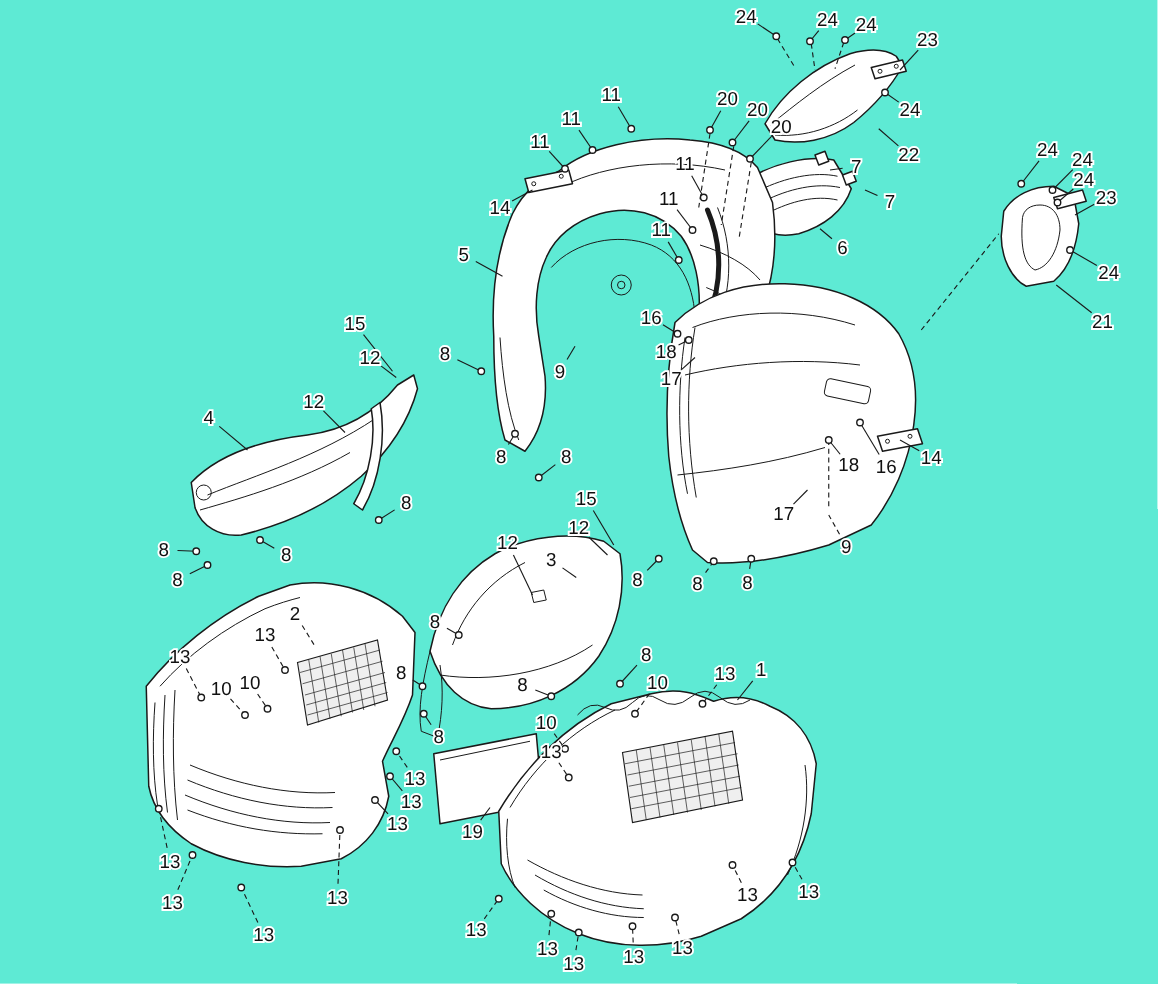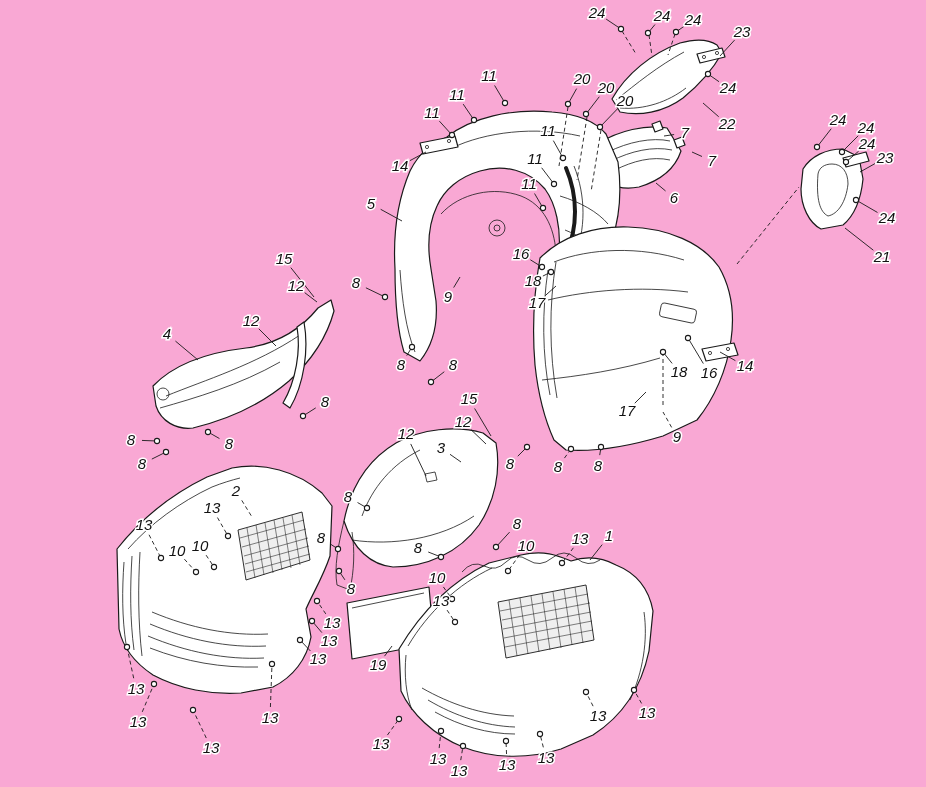--- a/index.html
+++ b/index.html
@@ -1,16 +1,16 @@
 <!DOCTYPE html>
 <html><head>
 <meta charset="utf-8">
 <style>
   html,body{margin:0;padding:0;background:#ffffff;}
-  .stage{position:relative;width:926px;height:787px;background:#f9a8d4;overflow:hidden;font-style:italic;}
+  .stage{position:relative;width:926px;height:787px;background:#5eead4;overflow:hidden;}
   svg{display:block;}
   .outline{fill:#ffffff;stroke:#1a1a1a;stroke-width:1.2;stroke-linejoin:round;}
   .detail{fill:none;stroke:#1a1a1a;stroke-width:0.8;stroke-linejoin:round;}
   .thick{fill:none;stroke:#1a1a1a;stroke-width:4;stroke-linecap:round;}
   .hatch{stroke:#1a1a1a;stroke-width:0.55;}
   .shade{fill:#efefef;stroke:#1a1a1a;stroke-width:0.9;}
   .leader{stroke:#1a1a1a;stroke-width:0.9;fill:none;}
   .dashed{stroke-dasharray:4 3;}
   .axis{stroke:#1a1a1a;stroke-width:0.9;stroke-dasharray:4 3;fill:none;}
   .dot{fill:#ffffff;stroke:#1a1a1a;stroke-width:1.1;}

